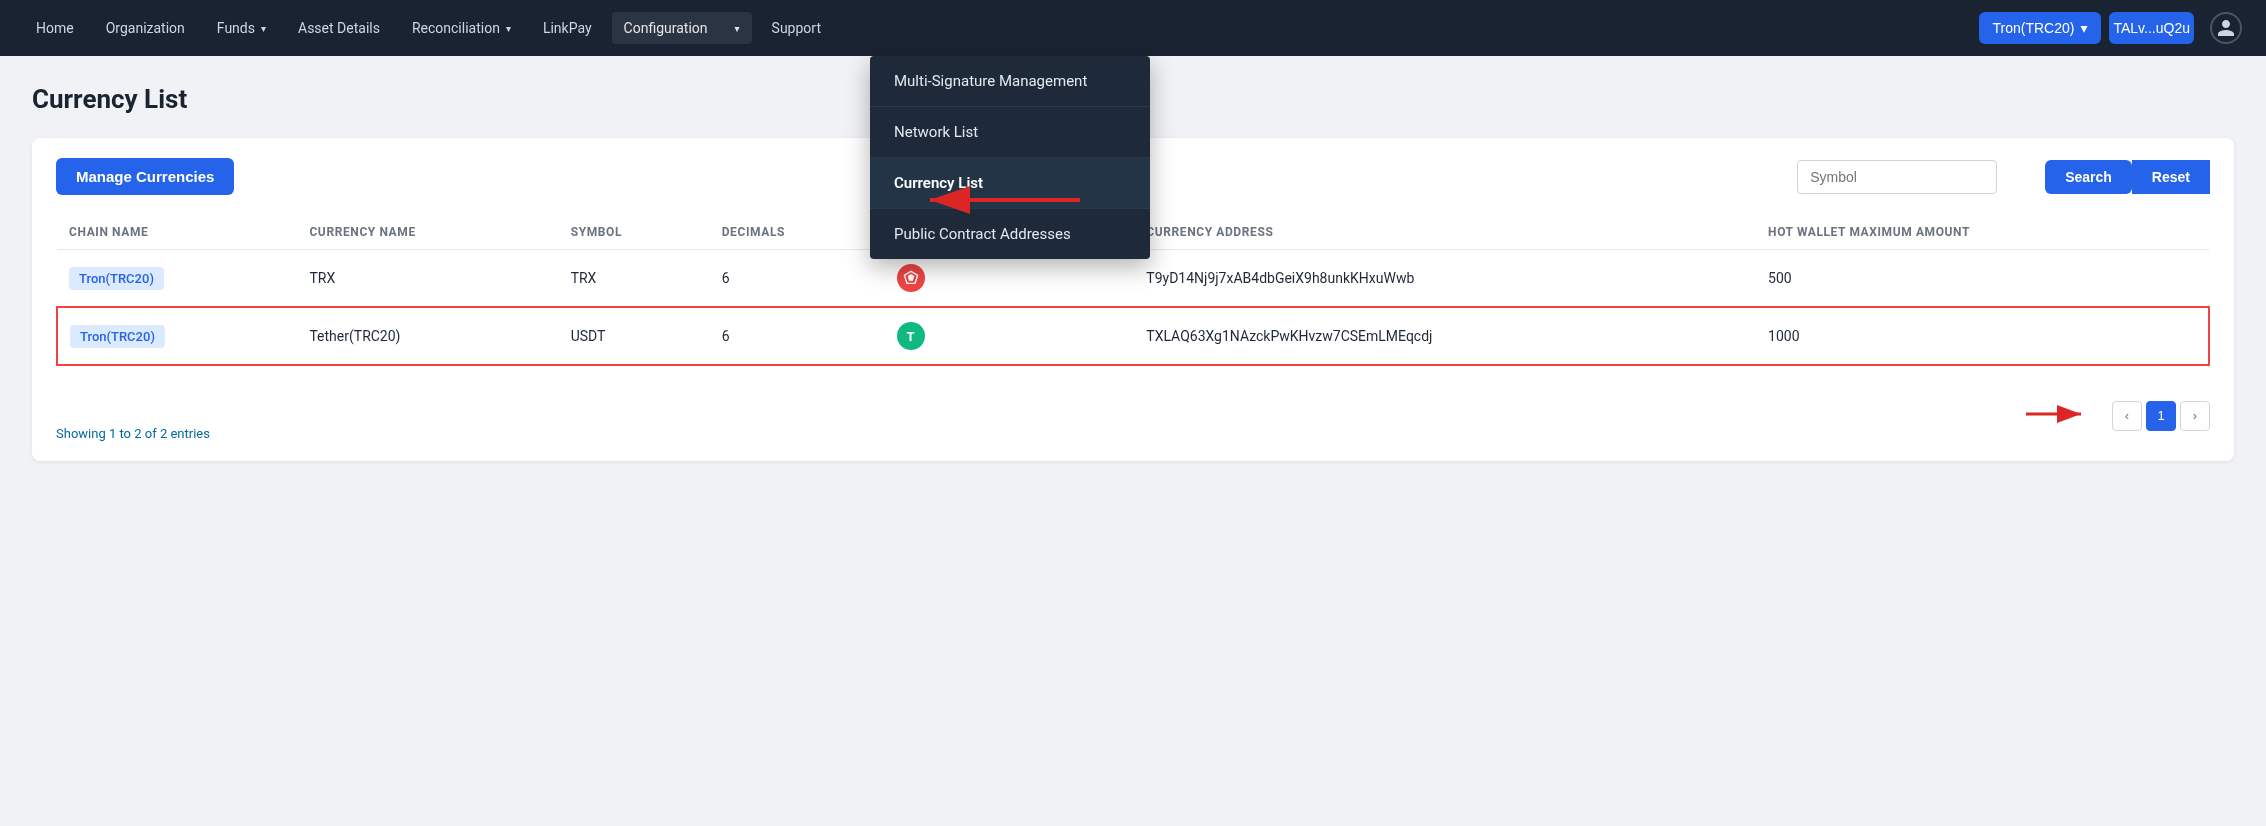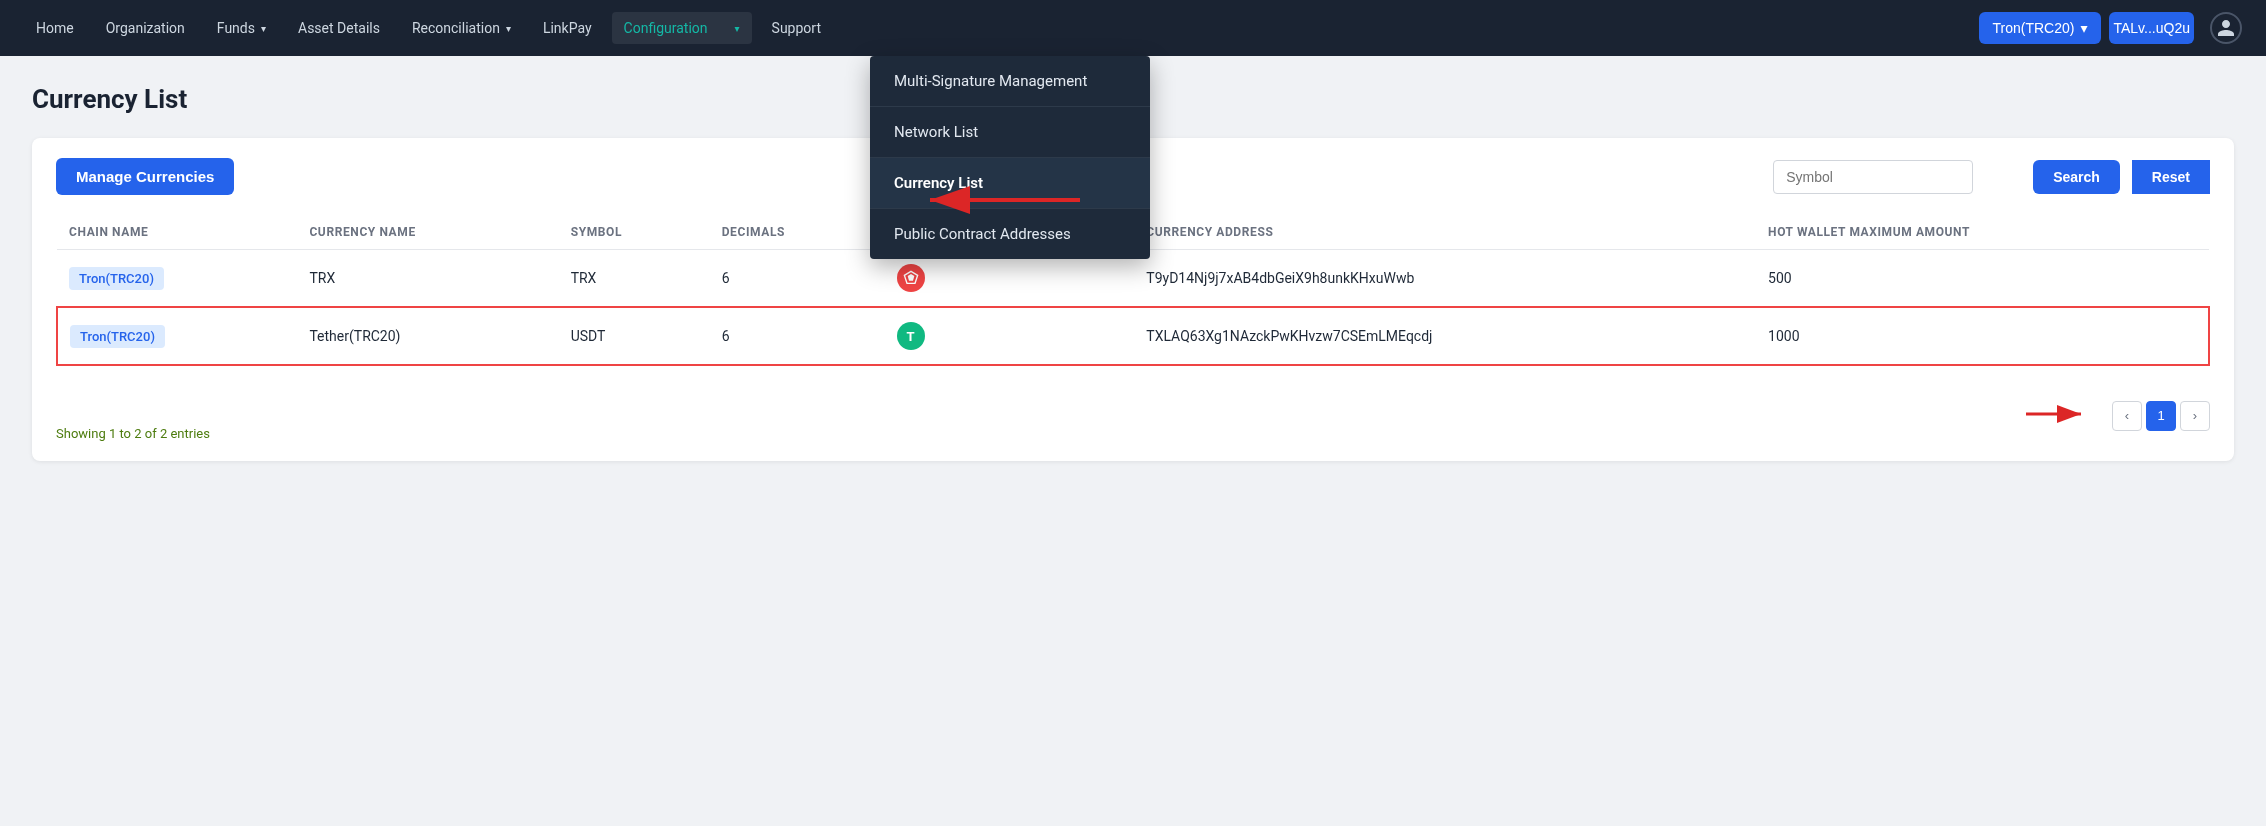--- a/index.html
+++ b/index.html
@@ -72,21 +72,20 @@
     .card {
       background: #fff;
       border-radius: 8px;
       box-shadow: 0 1px 4px rgba(0,0,0,0.08);
       padding: 20px 24px;
     }
     .card-toolbar {
       display: flex;
       align-items: center;
       margin-bottom: 20px;
-      gap: 12px;
     }
     .btn-manage {
       background: #2563eb;
       color: #fff;
       border: none;
       border-radius: 6px;
       padding: 10px 20px;
       font-size: 15px;
       font-weight: 600;
       cursor: pointer;
@@ -173,21 +172,21 @@
 
     
     .pagination {
       display: flex;
       align-items: center;
       margin-top: 16px;
       padding-top: 8px;
     }
     .pagination-info {
       font-size: 13px;
-      color: #4d7c0f;
+      color: #0369a1;
       margin-top: 36px;
     }
     .pagination-spacer { flex: 1; }
     .pagination-controls {
       display: flex;
       align-items: center;
       gap: 4px;
     }
     .page-btn {
       width: 30px; height: 30px;
@@ -238,21 +237,21 @@
     <span class="nav-item">
       <span>Funds</span>
       <span class="chevron">▾</span>
     </span>
     <span class="nav-item">Asset Details</span>
     <span class="nav-item">
       <span>Reconciliation</span>
       <span class="chevron">▾</span>
     </span>
     <span class="nav-item">LinkPay</span>
-    <span class="nav-item" style="color:#14b8a6; background: rgba(255,255,255,0.08); gap: 25px;">
+    <span class="nav-item" style="color:#e5e5e5; background: rgba(255,255,255,0.08); gap: 25px;">
       <span>Configuration</span>
       <span class="chevron">▾</span>
     </span>
     <span class="nav-item">Support</span>
     <div class="nav-spacer"></div>
     <button class="nav-btn-tron">
       <span>Tron(TRC20)</span>
       <span>▾</span>
     </button>
     <button class="nav-btn-wallet">TALv...uQ2u</button>

